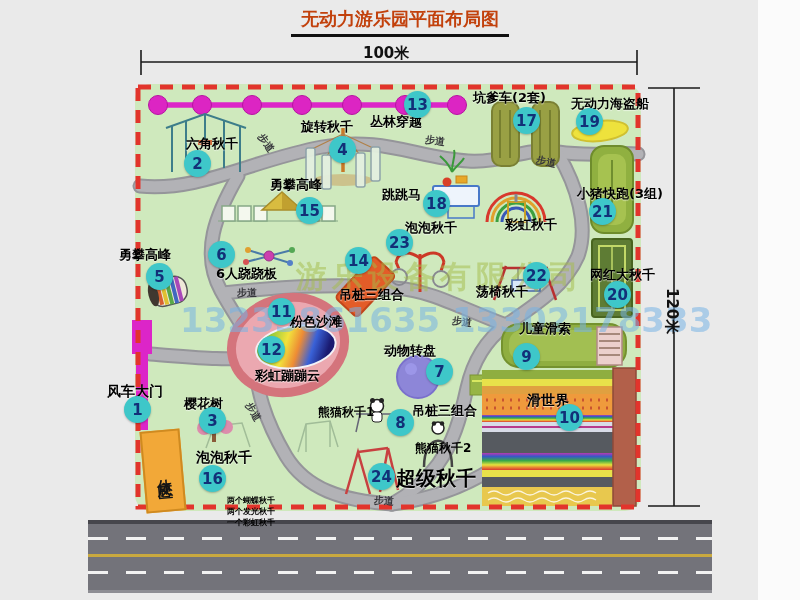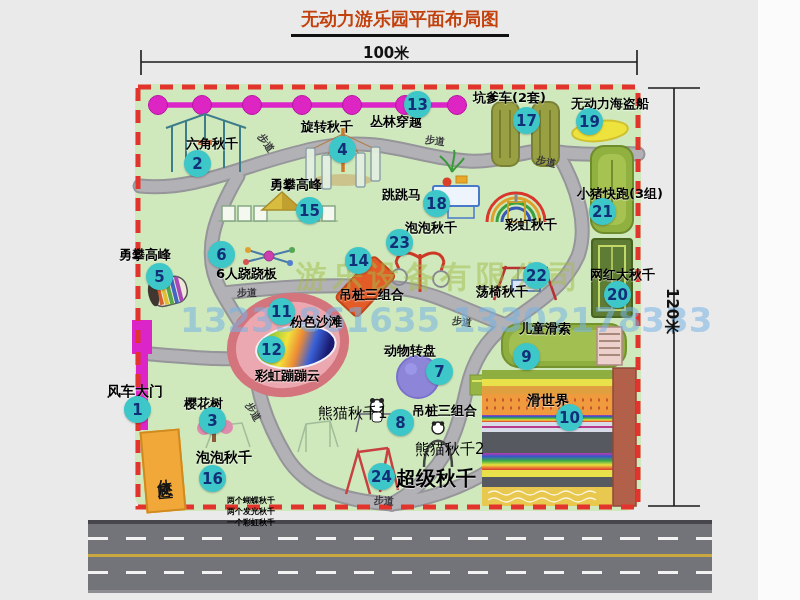--- a/index.html
+++ b/index.html
@@ -13,21 +13,21 @@
   .dim{position:absolute;font-size:15px;font-weight:600;color:#111;white-space:nowrap;z-index:9;}
   .dim-v{left:681px;top:288px;transform:rotate(90deg);transform-origin:0 0;}
   .wm{position:absolute;white-space:nowrap;z-index:4;font-weight:bold;}
   .wm-co{left:296px;top:256px;font-size:31px;color:rgba(163,188,72,0.5);letter-spacing:5px;}
   .wm-ph{left:180px;top:300px;font-size:34px;color:rgba(118,178,228,0.55);}
   .lbl{position:absolute;font-weight:bold;font-size:13px;color:#000;white-space:nowrap;
        text-shadow:0 1px 1px rgba(255,255,255,.65);z-index:5;}
   .badge{position:absolute;width:27px;height:27px;border-radius:50%;background:#3ec7c9;
        color:#123078;font-weight:bold;font-size:15px;display:flex;align-items:center;
        justify-content:center;z-index:6;box-shadow:0 1px 2px rgba(0,0,0,.25);}
-  .tiny{position:absolute;font-size:15px;font-weight:normal;color:#000;white-space:nowrap;z-index:5;}
+  .tiny{position:absolute;font-size:12px;font-weight:bold;color:#000;white-space:nowrap;z-index:5;}
   .note{position:absolute;font-size:8px;font-weight:bold;color:#000;white-space:nowrap;z-index:5;margin-top:28px;}
   .trail{position:absolute;font-size:10px;font-weight:bold;color:#35353a;white-space:nowrap;z-index:3;}
   .rest{position:absolute;left:143px;top:430px;width:36px;height:78px;background:#f2a838;
        border:2px solid #cf8a20;transform:rotate(-5deg);display:flex;align-items:center;
        justify-content:center;writing-mode:vertical-rl;font-weight:bold;font-size:15px;
        letter-spacing:3px;color:#151515;z-index:4;}
   .road{position:absolute;left:88px;top:520px;width:624px;height:66px;background:#73737a;
        border-top:4px solid #46464c;border-bottom:3px solid #8d8d93;z-index:2;}
   .lane{position:absolute;left:0;width:100%;height:3px;
        background:repeating-linear-gradient(90deg,#f2f2f2 0 20px,rgba(0,0,0,0) 20px 38px);}

